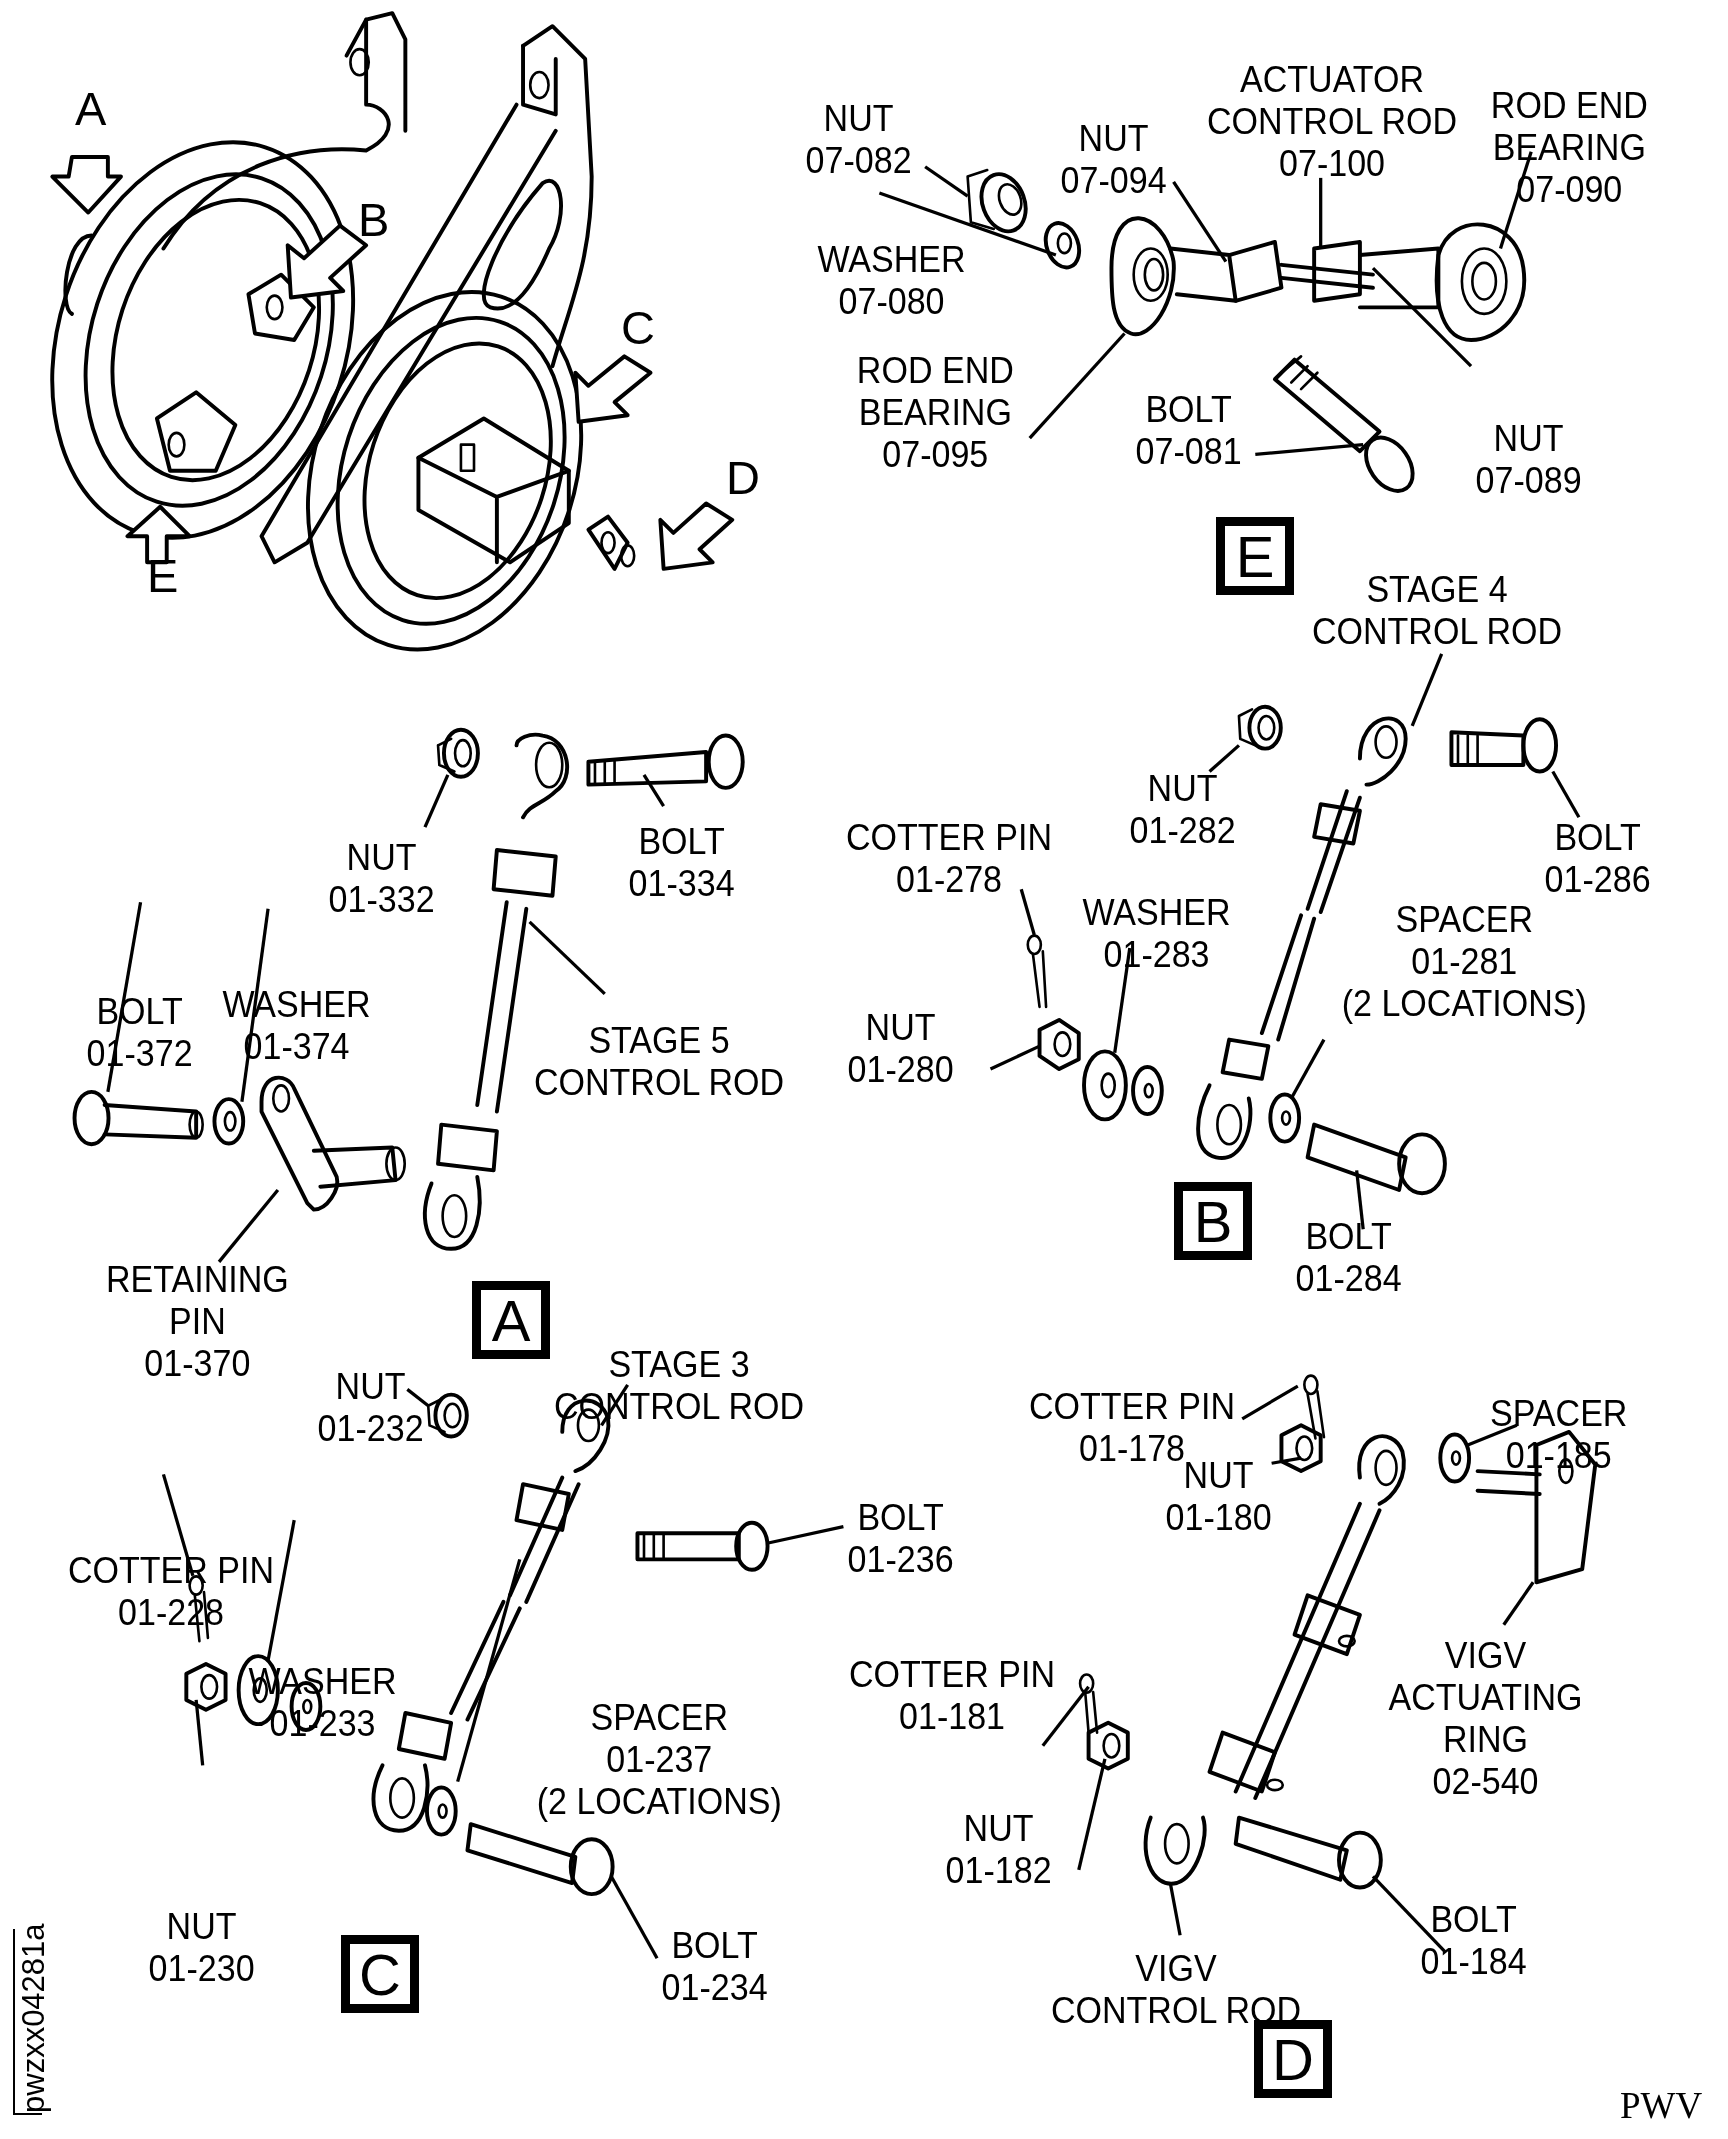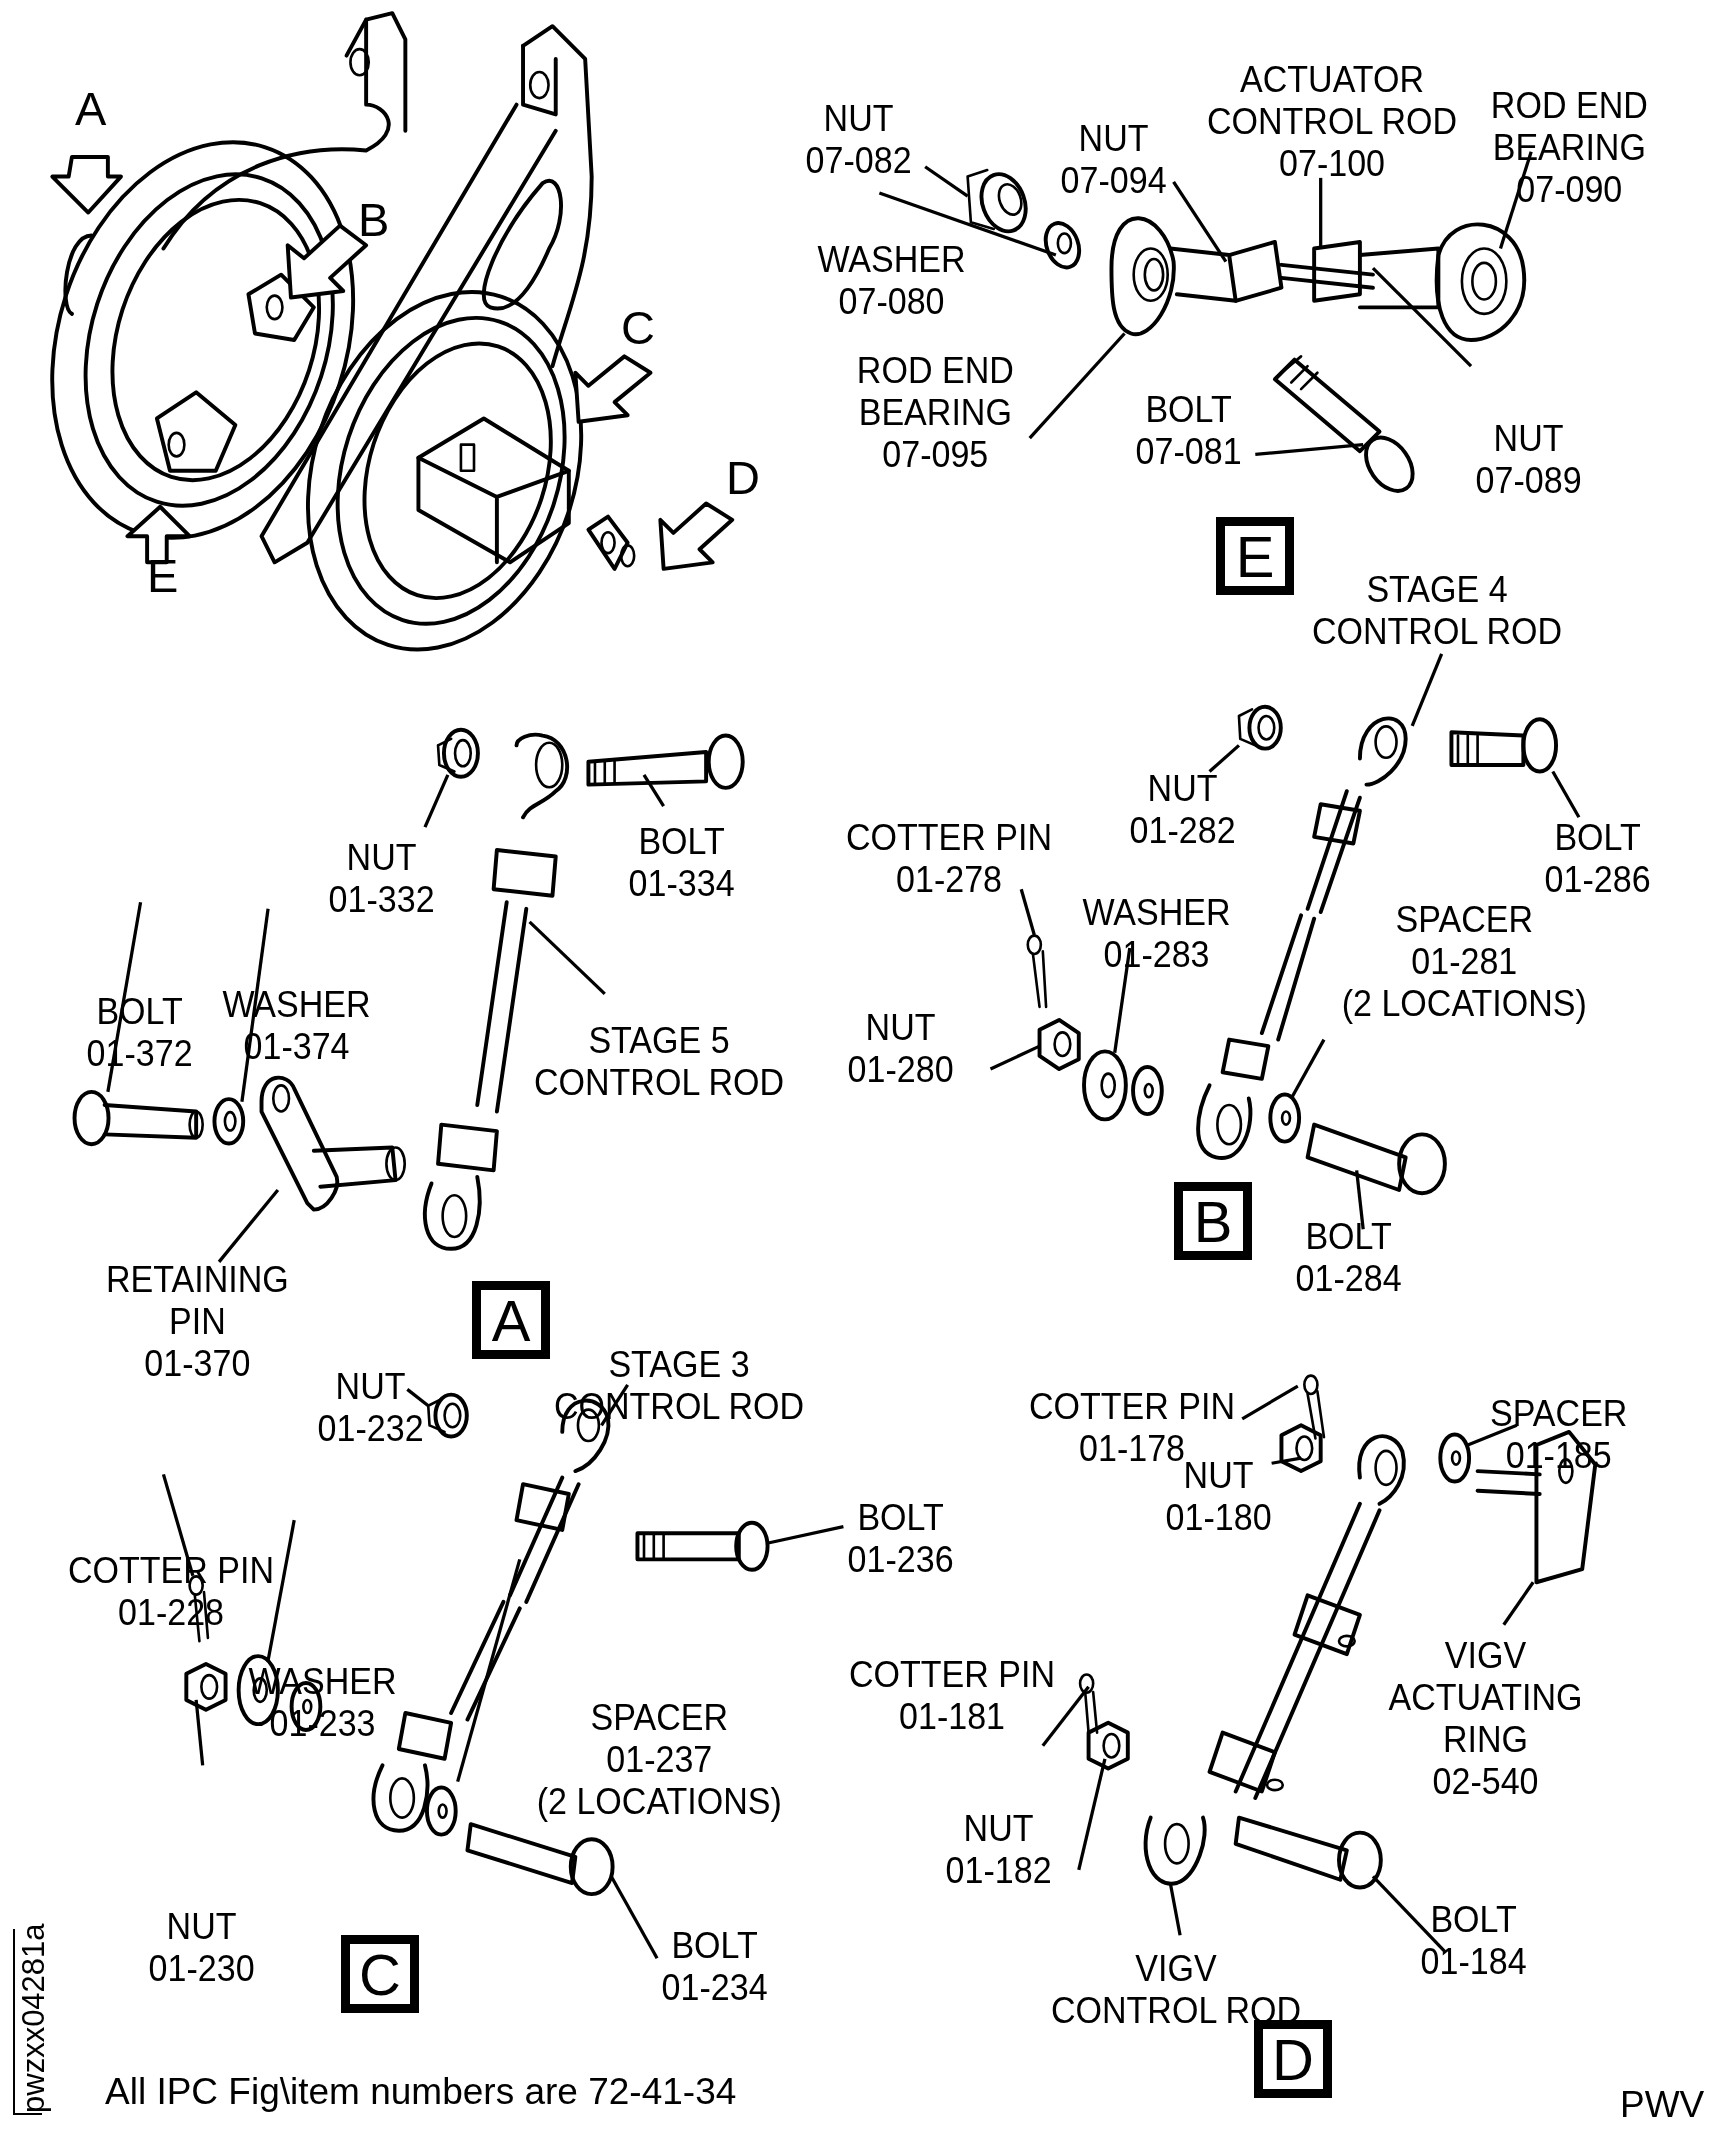--- a/index.html
+++ b/index.html
@@ -13,21 +13,21 @@
   .lbl { position:absolute; text-align:center; font-size:37px; line-height:42px; white-space:nowrap;
     transform:scaleX(0.92); transform-origin:center top; }
   .lbl span { display:block; }
   .arrow-letter { position:absolute; font-size:47px; line-height:47px; }
   .view-box { position:absolute; width:78px; height:78px; border:9.2px solid #000; box-sizing:border-box;
     display:flex; align-items:center; justify-content:center; font-size:58px; background:#fff; }
   .footnote { position:absolute; left:105px; top:2071px; font-size:37px; white-space:nowrap; }
   .code { position:absolute; left:0px; top:2073px; font-size:31px; transform:rotate(-90deg); transform-origin:left top; white-space:nowrap; }
   .code-bar { position:absolute; left:13px; top:2113px; width:29px; height:2px; background:#000; }
   .code-vbar { position:absolute; left:13px; top:1929px; width:2px; height:186px; background:#000; }
-  .pwv { position:absolute; left:1620px; top:2084px; font-size:37px; }
+  .pwv { position:absolute; left:1620px; top:2084px; font-size:37px;font-family:Liberation Serif, serif; }
 </style>
 </head>
 <body>
 
 <div id="canvas">
 
   <svg class="art" viewBox="0 0 2643 3273">
 
     <g>
 
@@ -459,16 +459,15 @@
   </div>
   <div class="lbl" style="left:1040px;top:1948px;">
     <span>VIGV</span>
     <span>CONTROL ROD</span>
   </div>
   <div class="view-box" style="left:1254px;top:2020px;">D</div>
 
   <div class="code-vbar"></div>
   <div class="code-bar"></div>
   <div class="code" style="left:15.7px;top:2113px;">pwzxx04281a</div>
-  <div class="footnote">All IPC Fig\item numbers are 72-41-34</div>
   <div class="pwv">PWV</div>
 </div>
 
 
 </body></html>

